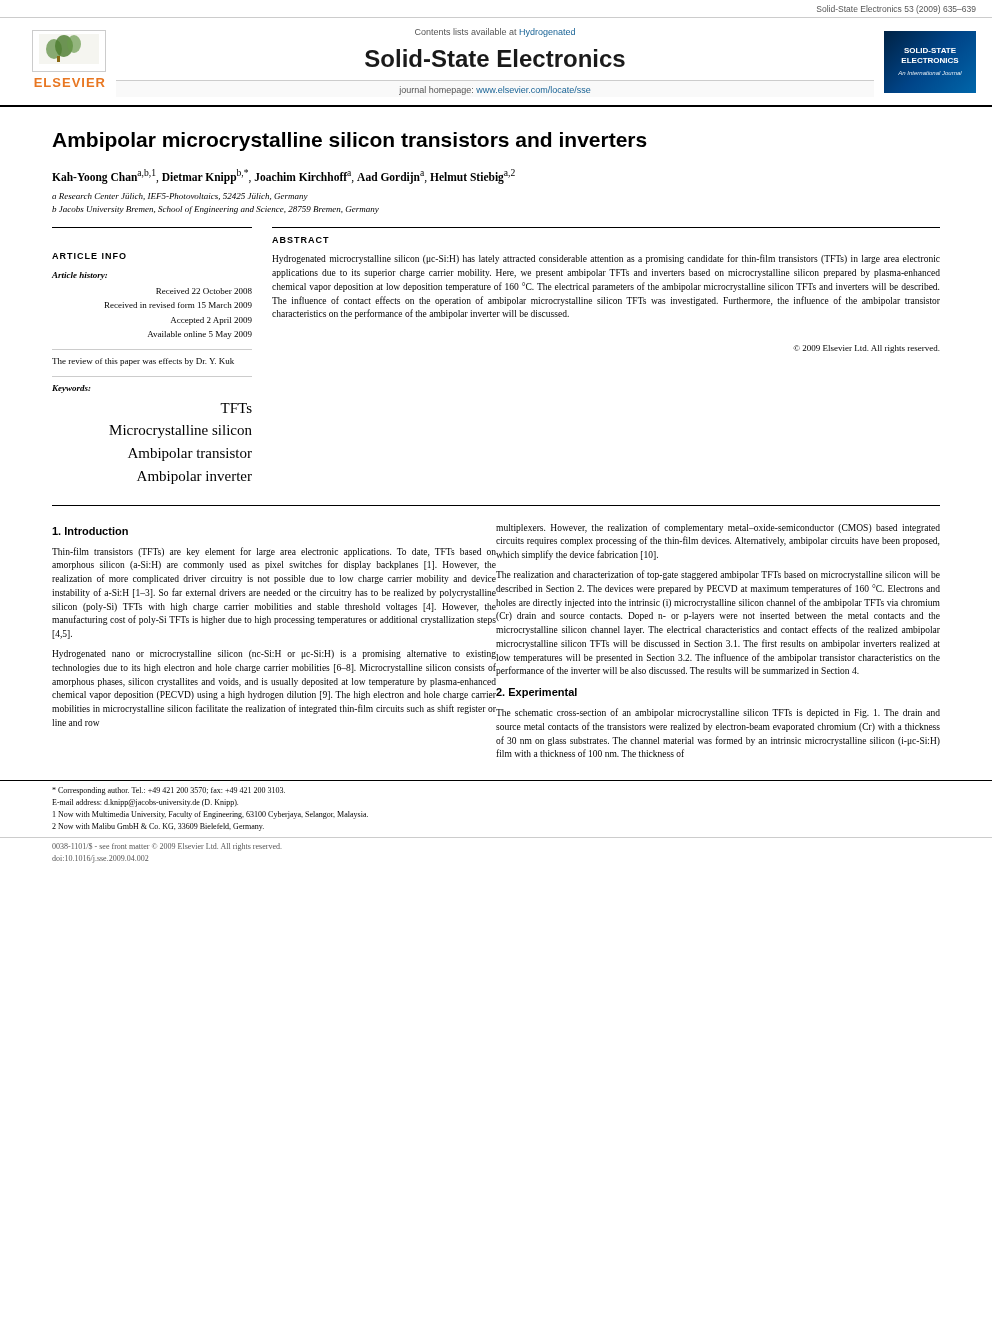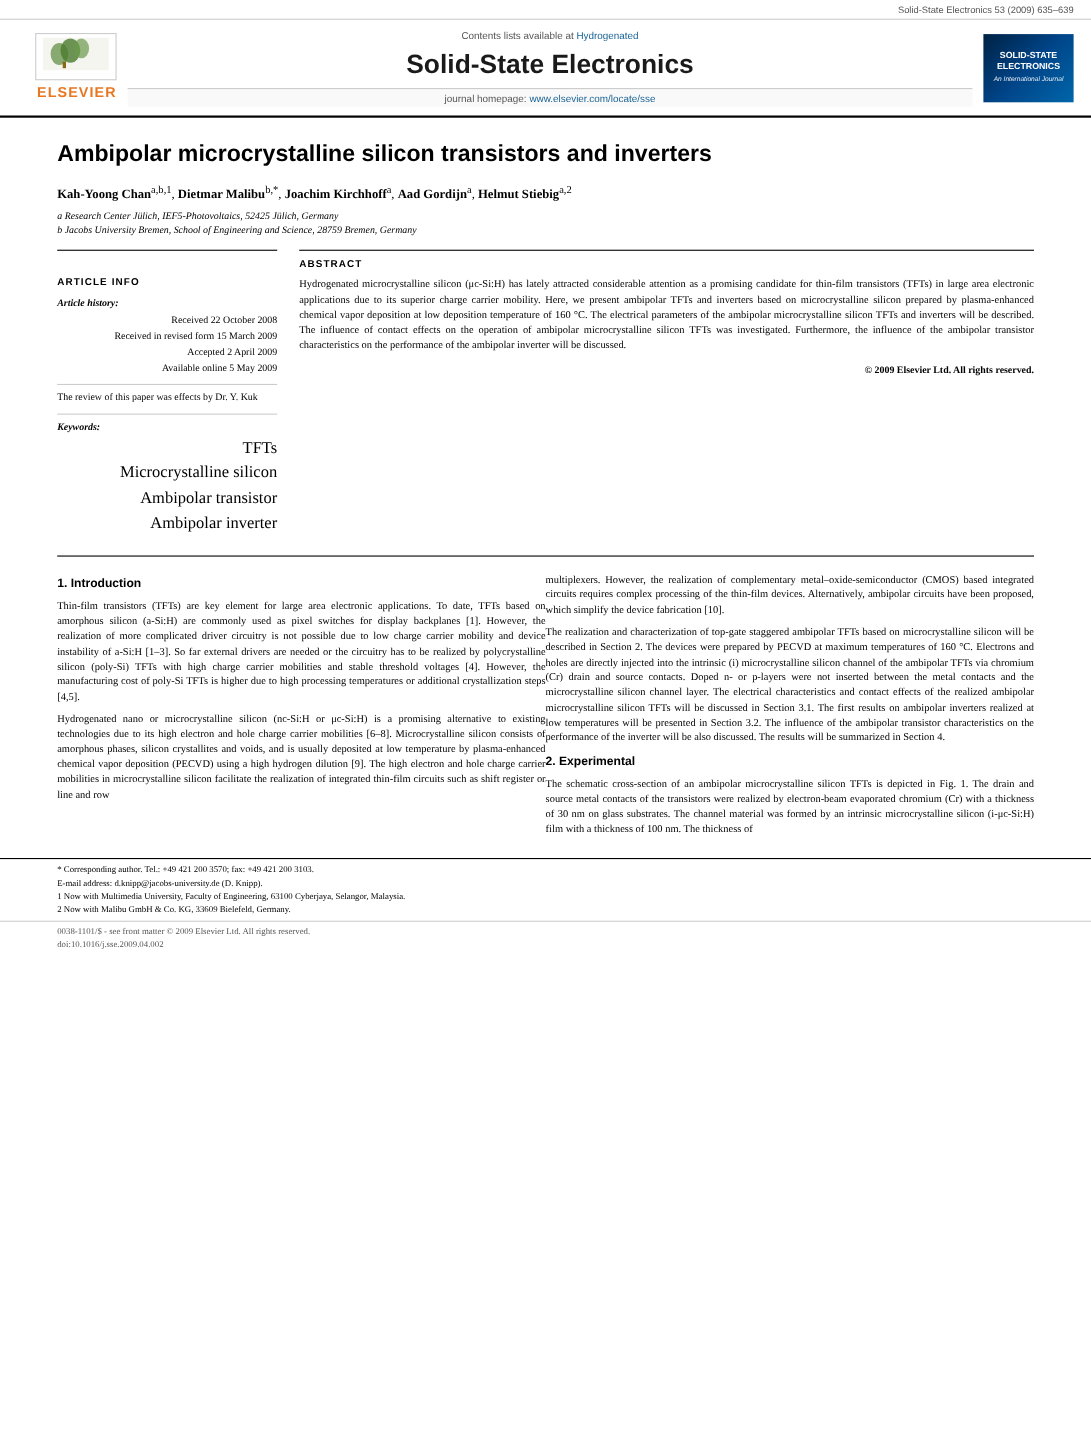--- a/index.html
+++ b/index.html
@@ -112,23 +112,22 @@
 
     .abstract-text {
       font-size: 9.5px;
       text-align: justify;
       line-height: 1.45;
     }
 
     .copyright {
       text-align: right;
       font-size: 9px;
-      margin-top: 8px;
-      color: #000;
-      font-weight: bold;
+      margin-top: 20px;
+      color: #000;
     }
 
     
     .section-divider {
       border: none;
       border-top: 1px solid #000;
       margin: 16px 0;
     }
 
     
@@ -185,34 +184,34 @@
       <span>Contents lists available at</span>
       <span style="color:#1a6496; cursor:pointer;"> <span>Hydrogenated</span></span>
     </div>
     <div style="font-size:24px; font-family:Arial,sans-serif; font-weight:bold; color:#1a1a1a; margin-bottom:3px;">Solid-State Electronics</div>
     <div style="border-top:1px solid #ccc; margin-top:3px; padding-top:3px; font-size:9px; font-family:Arial,sans-serif; color:#555; background:#f9f9f9;">
       <span>journal homepage:</span>
       <a href="#" style="color:#1a6496;">www.elsevier.com/locate/sse</a>
     </div>
   </div>
 
-  <div style="width:82px; height:62px; background:linear-gradient(135deg,#002244,#004488,#0066aa); display:flex; flex-direction:column; align-items:center; justify-content:center; color:#fff; font-family:Arial,sans-serif; text-align:center; padding:4px;">
+  <div style="width:92px; height:62px; background:linear-gradient(135deg,#002244,#004488,#0066aa); display:flex; flex-direction:column; align-items:center; justify-content:center; color:#fff; font-family:Arial,sans-serif; text-align:center; padding:4px;">
     <div style="font-size:8px; font-weight:bold; line-height:1.2;">SOLID-STATE</div>
     <div style="font-size:8px; font-weight:bold; line-height:1.2;">ELECTRONICS</div>
     <div style="font-size:6px; font-style:italic; margin-top:3px; opacity:0.9;">An International Journal</div>
   </div>
 </div>
 
 <div class="main-content">
 
   <div class="article-title">Ambipolar microcrystalline silicon transistors and inverters</div>
 
   <div style="font-size:11.5px; margin-bottom:5px;">
     <span class="author-name">Kah-Yoong Chan</span><sup>a,b,1</sup>,
-    <span class="author-name">Dietmar Malibu</span><sup>b,*</sup>,
+    <span class="author-name">Dietmar Knipp</span><sup>b,*</sup>,
     <span class="author-name">Joachim Kirchhoff</span><sup>a</sup>,
     <span class="author-name">Aad Gordijn</span><sup>a</sup>,
     <span class="author-name">Helmut Stiebig</span><sup>a,2</sup>
   </div>
 
   <div class="affiliations">
     <div>a Research Center Jülich, IEF5-Photovoltaics, 52425 Jülich, Germany</div>
     <div>b Jacobs University Bremen, School of Engineering and Science, 28759 Bremen, Germany</div>
   </div>
 

